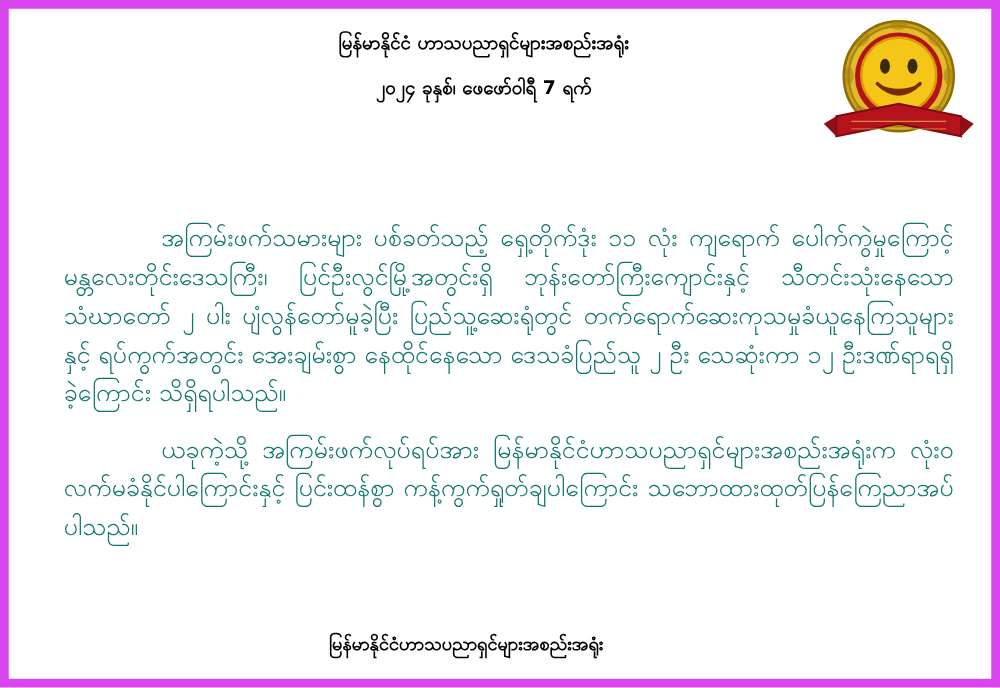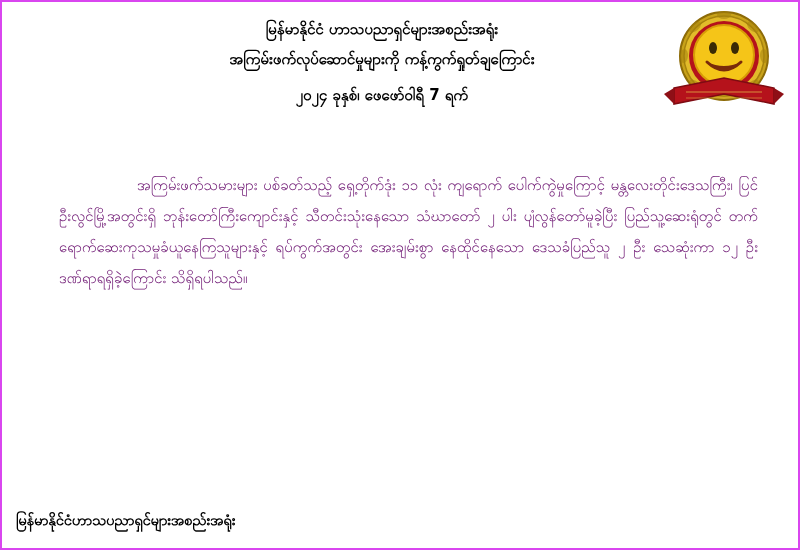--- a/index.html
+++ b/index.html
@@ -13,21 +13,21 @@
     font-family: "DejaVu Sans", "Liberation Sans", sans-serif;
     color: #000000;
     overflow: hidden;
     position: relative;
   }
   .page {
     position: relative;
     width: 800px;
     height: 550px;
     box-sizing: border-box;
-    border: 2px solid #d946ef;
+    border: 7px solid #d946ef;
   }
 
   
   .title-block {
     position: absolute;
     left: 0;
     top: 12px;
     width: 760px;
     text-align: center;
   }
@@ -52,51 +52,50 @@
   }
 
   
   .body {
     position: absolute;
     left: 44px;
     top: 168px;
     width: 712px;
   }
   .para {
-    font-size: 15px;
+    font-size: 20px;
     line-height: 31px;
     text-align: justify;
     text-justify: inter-word;
     text-indent: 78px;
-    margin: 0 0 14px 13px;
-    color: #701a75;
+    margin: 0 0 14px 0;
+    color: #0f766e;
   }
 
   
   .signature {
     position: absolute;
-    left: 14px;
+    left: 0;
     bottom: 16px;
     width: 780px;
-    text-align: left;
+    text-align: center;
     padding-right: 48px;
     box-sizing: border-box;
     font-size: 14.5px;
     font-weight: bold;
     white-space: nowrap;
   }
 </style>
 </head>
 <body>
 
 <div class="page">
 
   <div class="title-block">
     <div class="title-line">မြန်မာနိုင်ငံ ဟာသပညာရှင်များအစည်းအရုံး</div>
-    <div class="title-line">အကြမ်းဖက်လုပ်ဆောင်မှုများကို ကန့်ကွက်ရှုတ်ချကြောင်း</div>
     <div class="title-line date">၂၀၂၄ ခုနှစ်၊ ဖေဖော်ဝါရီ 7 ရက်</div>
   </div>
 
   <div class="logo">
     <svg viewBox="0 0 124 110" width="124" height="110">
 
       <circle cx="62" cy="48" r="44" fill="#c8a21a" stroke="#8d6b08" stroke-width="2"></circle>
       <circle cx="62" cy="48" r="40" fill="#e2bb2a" stroke="#a6820d" stroke-width="1.5"></circle>
 
       <g fill="#a6820d" opacity="0.55">
@@ -122,17 +121,18 @@
       <path d="M12 80 L62 70 L112 80 L112 96 L62 86 L12 96 Z" fill="#b5121b" stroke="#7e0b12" stroke-width="1.5"></path>
       <path d="M12 80 L2 86 L12 96 Z" fill="#8e0f16"></path>
       <path d="M112 80 L122 86 L112 96 Z" fill="#8e0f16"></path>
       <path d="M24 84 L100 84" stroke="#e8c44a" stroke-width="1" opacity="0.7"></path>
       <path d="M24 90 L100 90" stroke="#e8c44a" stroke-width="1" opacity="0.5"></path>
     </svg>
   </div>
 
   <div class="body">
     <p class="para">အကြမ်းဖက်သမားများ ပစ်ခတ်သည့် ရှေ့တိုက်ဒုံး ၁၁ လုံး ကျရောက် ပေါက်ကွဲမှုကြောင့် မန္တလေးတိုင်းဒေသကြီး၊ ပြင်ဦးလွင်မြို့အတွင်းရှိ ဘုန်းတော်ကြီးကျောင်းနှင့် သီတင်းသုံးနေသော သံဃာတော် ၂ ပါး ပျံလွန်တော်မူခဲ့ပြီး ပြည်သူ့ဆေးရုံတွင် တက်ရောက်ဆေးကုသမှုခံယူနေကြသူများနှင့် ရပ်ကွက်အတွင်း အေးချမ်းစွာ နေထိုင်နေသော ဒေသခံပြည်သူ ၂ ဦး သေဆုံးကာ ၁၂ ဦးဒဏ်ရာရရှိခဲ့ကြောင်း သိရှိရပါသည်။</p>
+    <p class="para">ယခုကဲ့သို့ အကြမ်းဖက်လုပ်ရပ်အား မြန်မာနိုင်ငံဟာသပညာရှင်များအစည်းအရုံးက လုံး၀ လက်မခံနိုင်ပါကြောင်းနှင့် ပြင်းထန်စွာ ကန့်ကွက်ရှုတ်ချပါကြောင်း သဘောထားထုတ်ပြန်ကြေညာအပ်ပါသည်။</p>
   </div>
 
   <div class="signature">မြန်မာနိုင်ငံဟာသပညာရှင်များအစည်းအရုံး</div>
 
 </div>
 
 </body></html>

